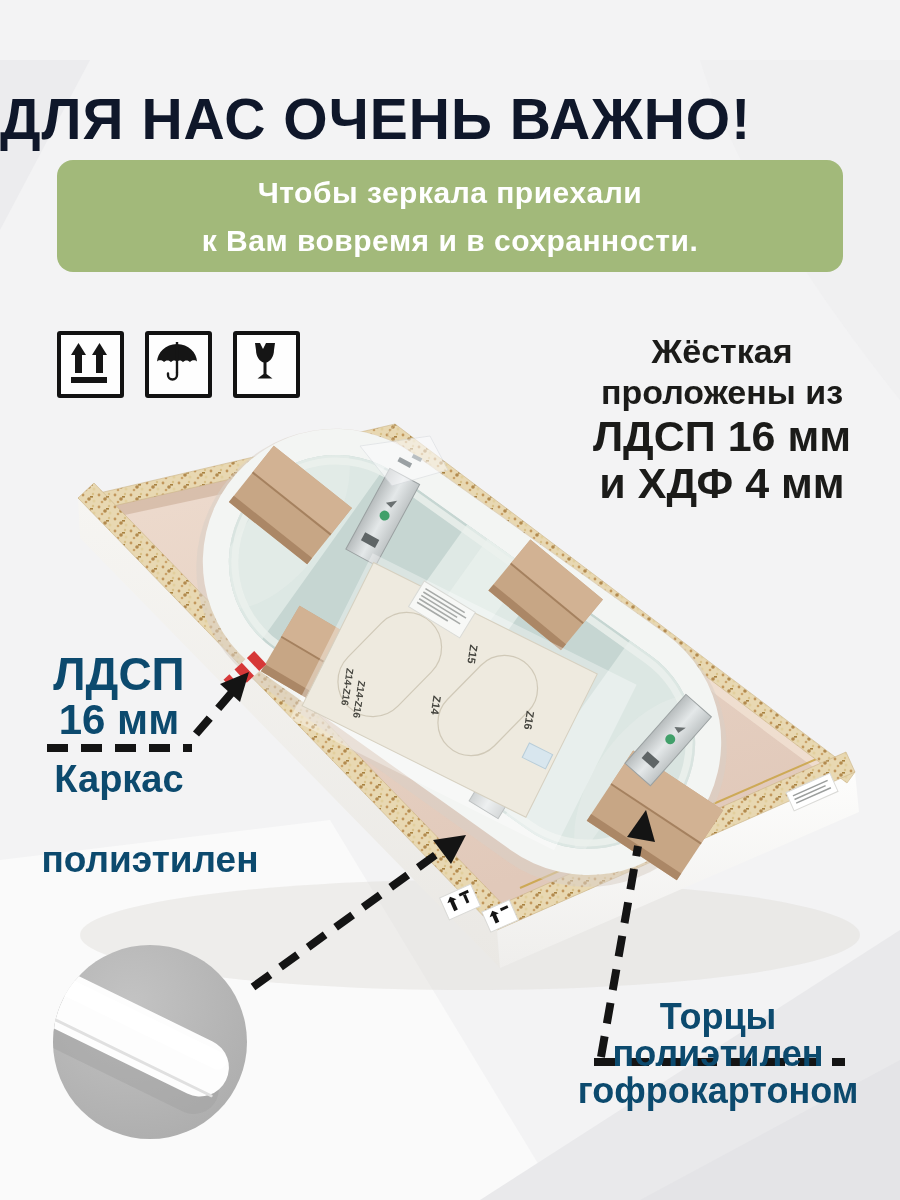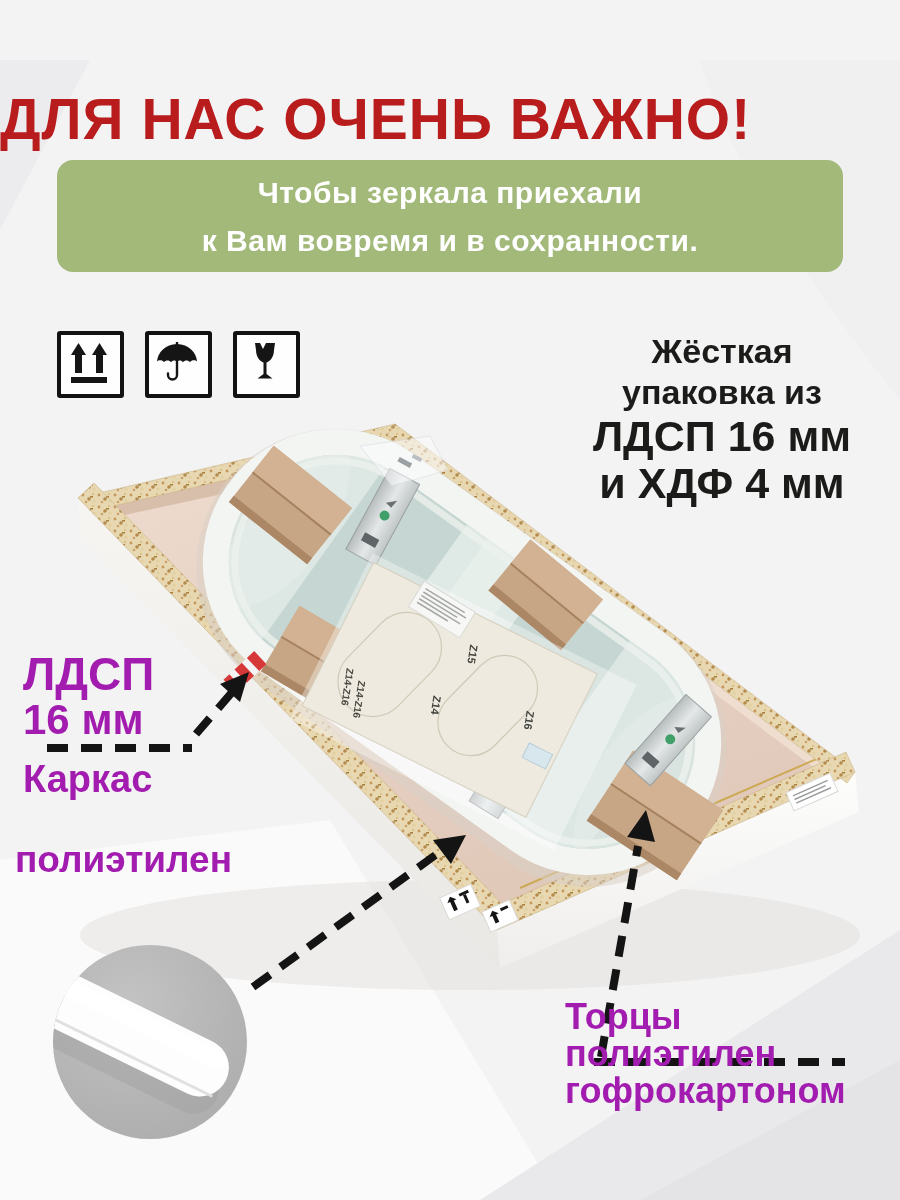--- a/index.html
+++ b/index.html
@@ -1,31 +1,31 @@
 <!DOCTYPE html>
 <html><head>
 <meta charset="utf-8">
 <style>
   html,body{margin:0;padding:0;width:900px;height:1200px;overflow:hidden;
     font-family:"Liberation Sans","DejaVu Sans",sans-serif;background:#f3f3f4;}
   .stage{position:absolute;left:0;top:0;width:900px;height:1200px;}
   .abs{position:absolute;}
   .page-title{left:0;top:86px;width:724px;text-align:center;font-size:57px;font-weight:800;
-    letter-spacing:1px;color:#b91c1c;white-space:nowrap;}
+    letter-spacing:1px;color:#0f172a;white-space:nowrap;}
   .banner{left:57px;top:160px;width:786px;height:112px;background:#a2b97a;border-radius:16px;
     color:#ffffff;text-align:center;}
   .banner .bline{font-size:30px;font-weight:800;line-height:48px;letter-spacing:.5px;}
   .banner .bwrap{padding-top:9px;}
   .iconbox{top:331px;width:59px;height:59px;border:4px solid #121212;border-radius:3px;
     background:rgba(255,255,255,.9);}
   .iconbox svg{display:block;margin:4px;}
   .note{left:572px;top:331px;width:300px;text-align:center;color:#1b1b19;}
   .note .nsmall{font-size:34px;font-weight:800;line-height:41px;}
   .note .nlarge{font-size:43px;font-weight:800;line-height:47px;}
-  .callout{color:#a21caf;text-align:left;}
+  .callout{color:#0c4a6e;text-align:center;}
   .co-frame{left:23px;top:651px;width:192px;}
   .co-frame .l1{font-size:46px;font-weight:800;line-height:47px;}
   .co-frame .l2{font-size:42px;font-weight:800;line-height:44px;}
   .co-frame .l3{font-size:38px;font-weight:800;line-height:40px;margin-top:17px;}
   .co-foam{left:15px;top:838px;width:270px;}
   .co-foam div{font-size:37px;font-weight:800;line-height:43px;}
   .co-edges{left:565px;top:998px;width:306px;}
   .co-edges div{font-size:36px;font-weight:800;line-height:37px;}
 </style>
 </head>
@@ -264,21 +264,21 @@
   </svg>
 </div>
 <div class="abs iconbox" style="left:233px;">
   <svg width="48" height="48" viewBox="0 0 48 48">
     <path d="M14 4 L19 4 L22 10 L25 4 L34 4 L33 11 C33 18 29 22.5 25.5 23.5 L25.5 35 L31.5 39.5 L16.5 39.5 L22.5 35 L22.5 23.5 C19 22.5 15 18 15 11 Z" fill="#151515"></path>
   </svg>
 </div>
 
 <div class="abs note">
   <div class="nsmall">Жёсткая</div>
-  <div class="nsmall">упаковка из</div>
+  <div class="nsmall">проложены из</div>
   <div class="nlarge">ЛДСП 16 мм</div>
   <div class="nlarge">и ХДФ 4 мм</div>
 </div>
 
 <div class="abs callout co-frame">
   <div class="l1">ЛДСП</div>
   <div class="l2">16 мм</div>
   <div class="l3">Каркас</div>
 </div>
 

